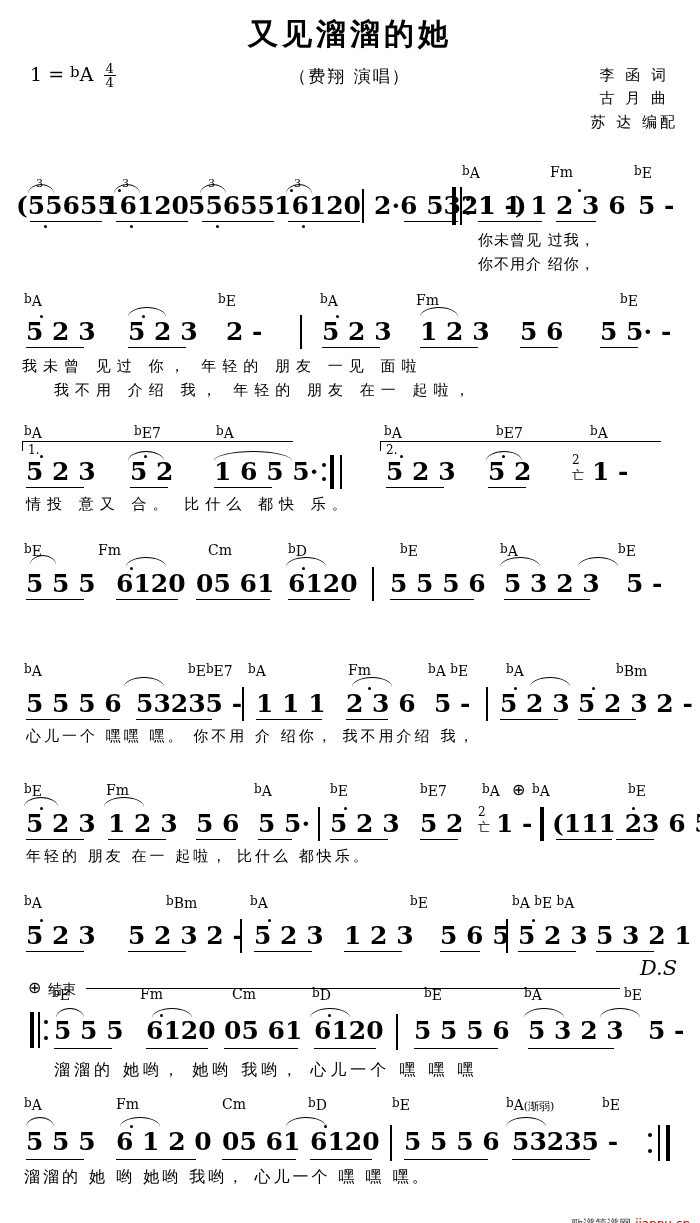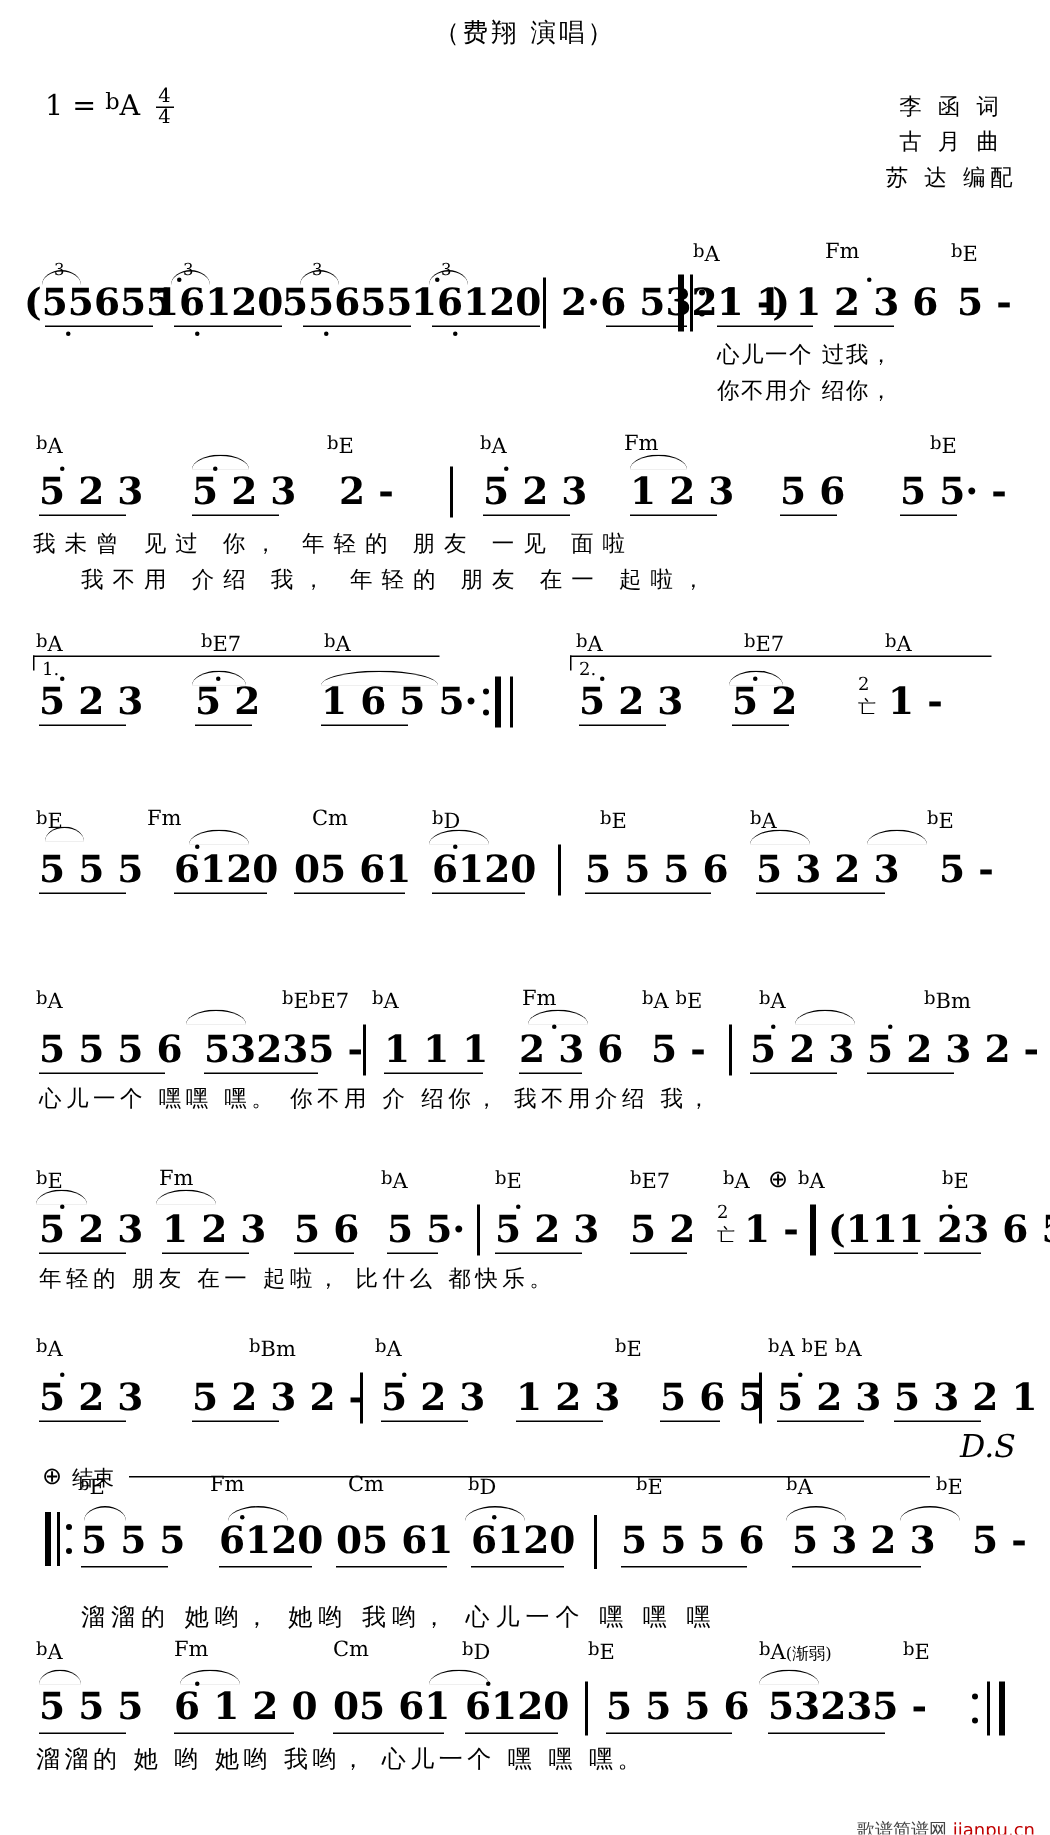--- a/index.html
+++ b/index.html
@@ -132,20 +132,21 @@
     color:#444;
     font-family:"DejaVu Sans", sans-serif;
   }
   .footer .site{color:#c00000;}
 </style>
 </head>
 <body>
 
 <div class="sheet">
 
+  <div class="title">又见溜溜的她</div>
   <div class="subtitle">（费翔 演唱）</div>
 
   <div class="keysig">
     <span>1 =</span>
     <span class="flat">b</span><span>A</span>
     <span class="frac">
       <span class="num">4</span>
       <span class="den">4</span>
     </span>
   </div>
@@ -199,21 +200,21 @@
 
       <span class="dotu" style="left:44px;top:44px;"></span>
       <span class="dotu" style="left:130px;top:44px;"></span>
       <span class="dotu" style="left:216px;top:44px;"></span>
       <span class="dotu" style="left:302px;top:44px;"></span>
       <span class="dotu" style="left:118px;top:8px;"></span>
       <span class="dotu" style="left:290px;top:8px;"></span>
       <span class="dotu" style="left:578px;top:8px;"></span>
     </div>
     <div class="lyricrow" style="height:24px;margin-top:8px;">
-      <span class="lyr" style="left:478px;">心儿一个 过我，</span>
+      <span class="lyr" style="left:478px;">你未曾见 过我，</span>
     </div>
     <div class="lyricrow" style="height:24px;">
       <span class="lyr" style="left:478px;">你不用介 绍你，</span>
     </div>
   </div>
 
   <div class="sys" style="top:278px;">
     <div class="chordrow">
       <span class="chord" style="left:24px;"><span class="flat">b</span>A</span>
       <span class="chord" style="left:218px;"><span class="flat">b</span>E</span>
@@ -287,20 +288,23 @@
 
       <span class="beam" style="left:26px;top:46px;width:58px;"></span>
       <span class="beam" style="left:130px;top:46px;width:38px;"></span>
       <span class="beam" style="left:214px;top:46px;width:58px;"></span>
       <span class="beam" style="left:386px;top:46px;width:58px;"></span>
       <span class="beam" style="left:488px;top:46px;width:38px;"></span>
       <span class="dotu" style="left:40px;top:14px;"></span>
       <span class="dotu" style="left:144px;top:14px;"></span>
       <span class="dotu" style="left:400px;top:14px;"></span>
       <span class="dotu" style="left:502px;top:14px;"></span>
+    </div>
+    <div class="lyricrow" style="height:24px;margin-top:8px;">
+      <span class="lyr" style="left:26px;letter-spacing:6px;">情投 意又 合。     比什么 都快 乐。</span>
     </div>
   </div>
 
   <div class="sys" style="top:528px;">
     <div class="chordrow">
       <span class="chord" style="left:24px;"><span class="flat">b</span>E</span>
       <span class="chord" style="left:98px;">Fm</span>
       <span class="chord" style="left:208px;">Cm</span>
       <span class="chord" style="left:288px;"><span class="flat">b</span>D</span>
       <span class="chord" style="left:400px;"><span class="flat">b</span>E</span>
@@ -488,21 +492,21 @@
 
       <span class="beam" style="left:54px;top:46px;width:58px;"></span>
       <span class="beam" style="left:146px;top:46px;width:62px;"></span>
       <span class="beam" style="left:224px;top:46px;width:74px;"></span>
       <span class="beam" style="left:314px;top:46px;width:62px;"></span>
       <span class="beam" style="left:414px;top:46px;width:84px;"></span>
       <span class="beam" style="left:528px;top:46px;width:86px;"></span>
       <span class="dotu" style="left:160px;top:12px;"></span>
       <span class="dotu" style="left:328px;top:12px;"></span>
     </div>
-    <div class="lyricrow" style="height:24px;margin-top:22px;">
+    <div class="lyricrow" style="height:24px;margin-top:10px;">
       <span class="lyr" style="left:54px;letter-spacing:4px;font-size:16px;">溜溜的 她哟， 她哟 我哟， 心儿一个 嘿 嘿 嘿</span>
     </div>
   </div>
 
   <div class="sys" style="top:1082px;">
     <div class="chordrow">
       <span class="chord" style="left:24px;"><span class="flat">b</span>A</span>
       <span class="chord" style="left:116px;">Fm</span>
       <span class="chord" style="left:222px;">Cm</span>
       <span class="chord" style="left:308px;"><span class="flat">b</span>D</span>

